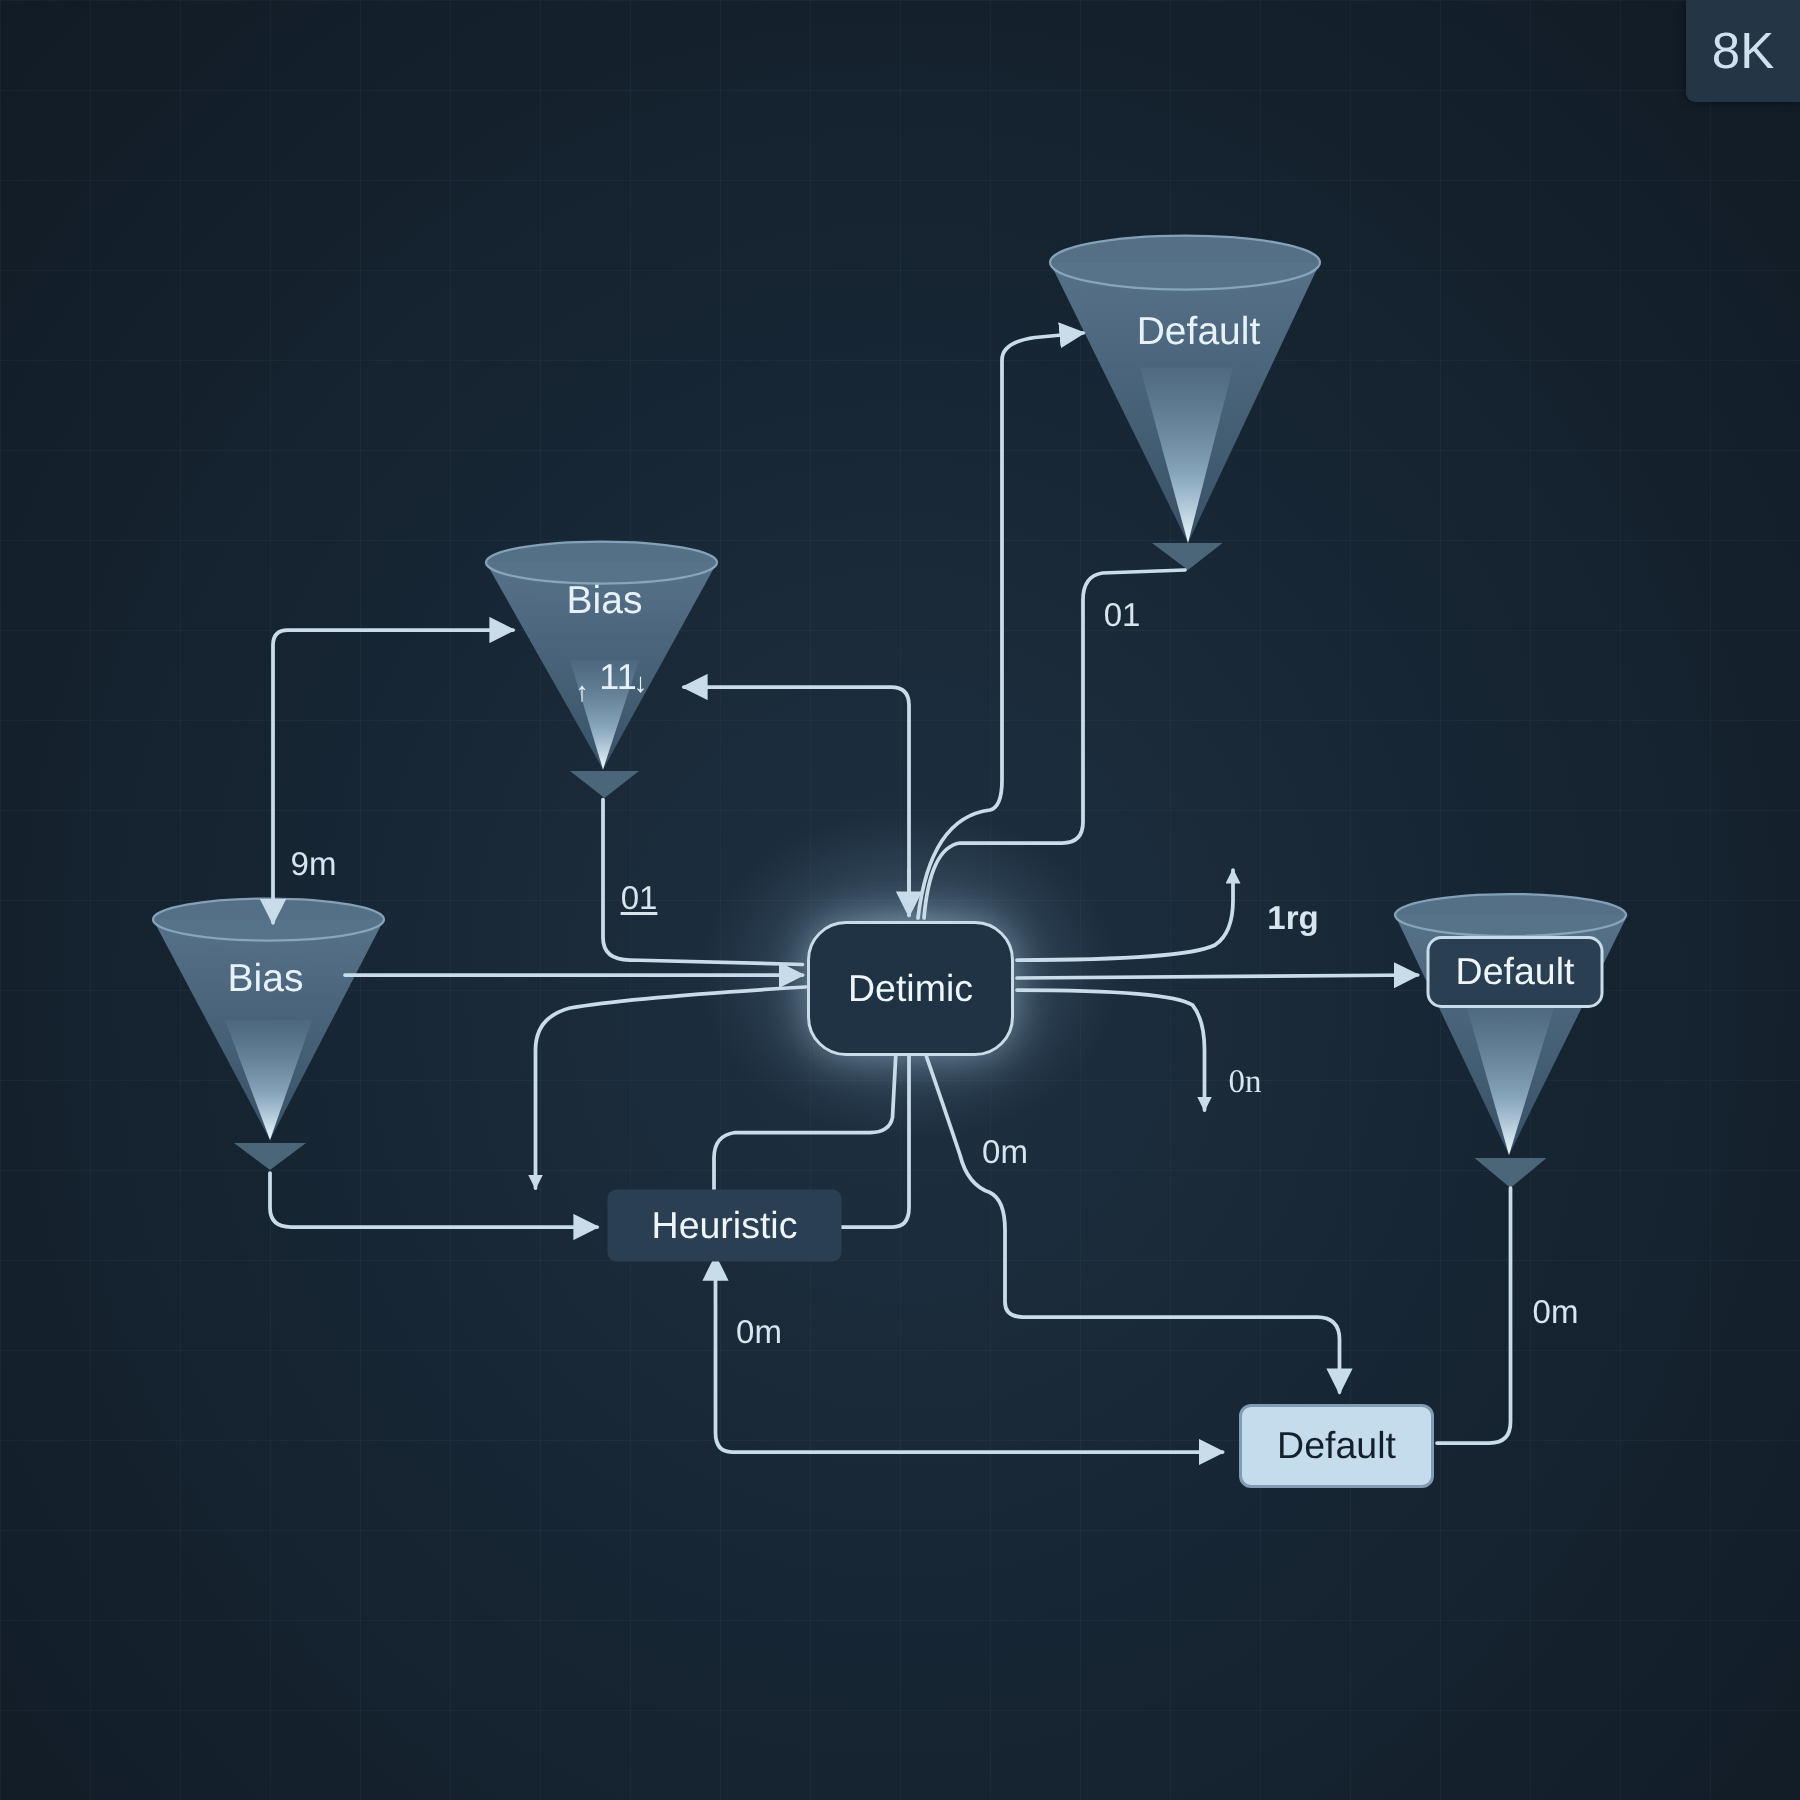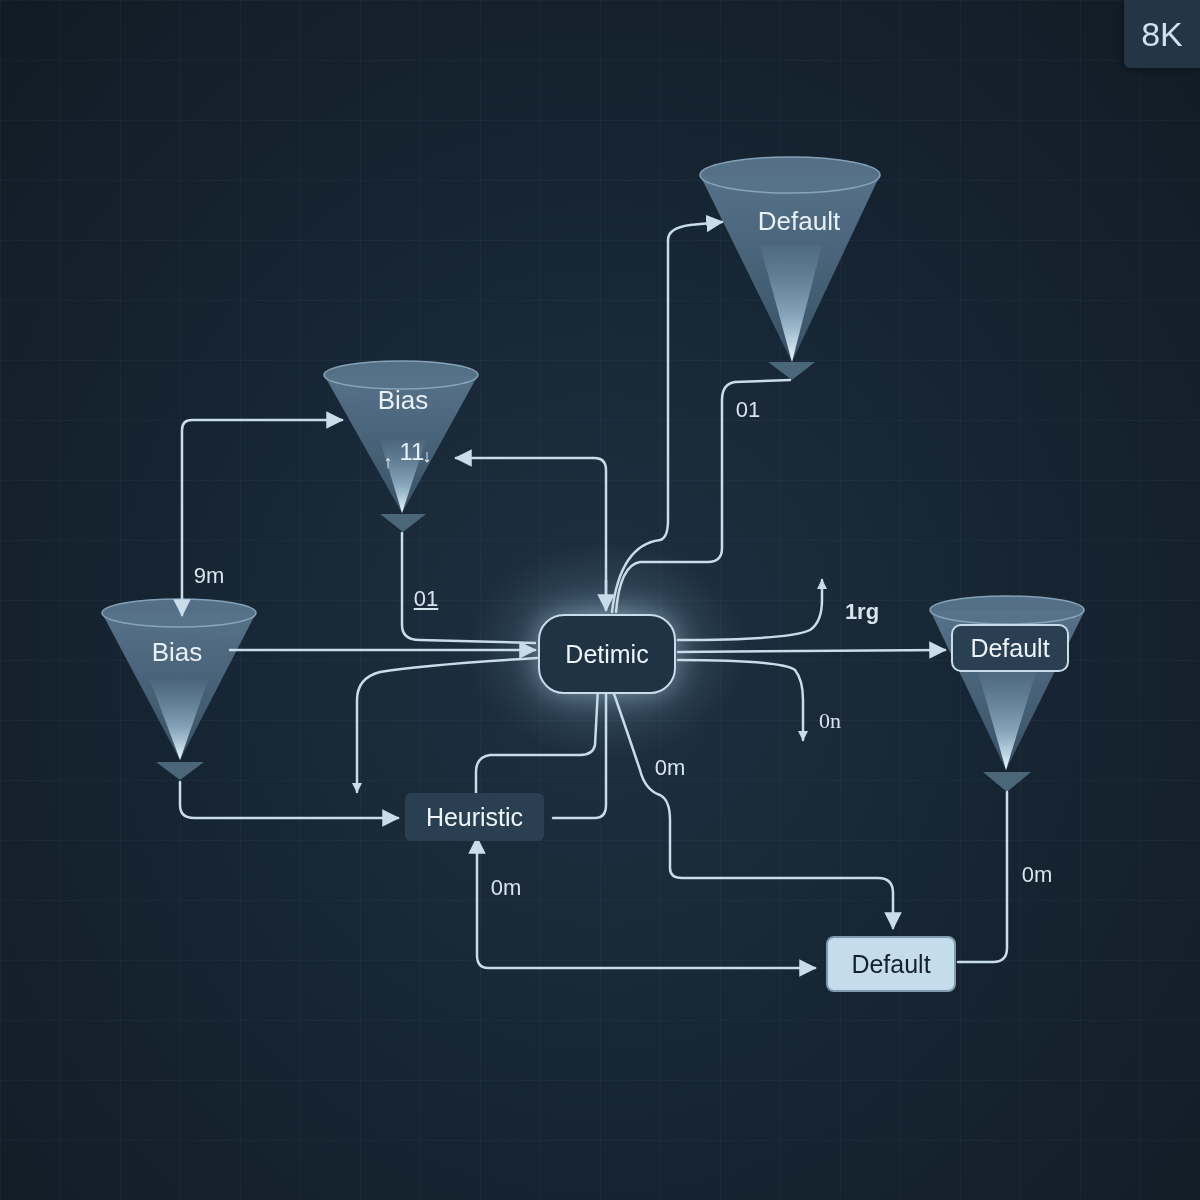--- a/index.html
+++ b/index.html
@@ -123,25 +123,25 @@
     <path d="M553,818 L595,818 Q606,818 606,805 L606,690"></path>
 
     <path d="M612,688 Q630,740 640,770 Q645,790 660,795 Q670,800 670,820 L670,868 Q670,878 682,878 L878,878 Q893,878 893,893 L893,928" marker-end="url(#arr)"></path>
 
     <path d="M815,968 L488,968 Q477,968 477,955 L477,838" marker-start="url(#arr)" marker-end="url(#arr)"></path>
 
     <path d="M1007,792 L1007,948 Q1007,962 993,962 L958,962"></path>
   </g>
 </svg>
 
-<div class="box" style="left:538px; top:614px; width:138px; height:80px; background:#1f3344; border:2.5px solid #c9dcea; border-radius:26px; box-shadow:0 0 28px rgba(190,220,240,0.45);">
+<div class="box" style="left:538px; top:614px; width:138px; height:90px; background:#1f3344; border:2.5px solid #c9dcea; border-radius:26px; box-shadow:0 0 28px rgba(190,220,240,0.45);">
   <span>Detimic</span>
 </div>
 
-<div class="box" style="left:405px; top:793px; width:139px; height:48px; background:#2a4052; border-radius:6px;">
+<div class="box" style="left:405px; top:793px; width:156px; height:48px; background:#2a4052; border-radius:6px;">
   <span>Heuristic</span>
 </div>
 
 <div class="box" style="left:826px; top:936px; width:130px; height:56px; background:#c5dced; border:2px solid #7f9cb2; border-radius:8px; color:#14212c;">
   <span>Default</span>
 </div>
 
 <div class="box" style="left:951px; top:624px; width:118px; height:48px; background:#2a4052; border:2.5px solid #c9dcea; border-radius:10px;">
   <span>Default</span>
 </div>

